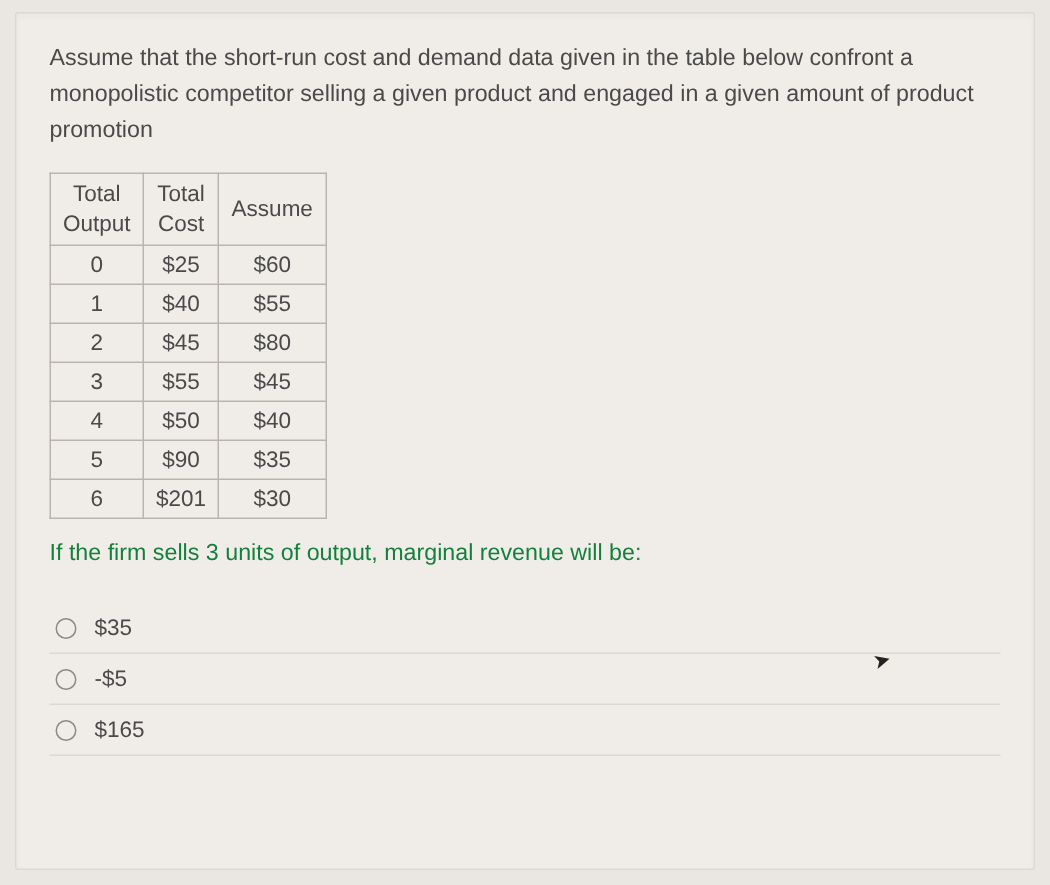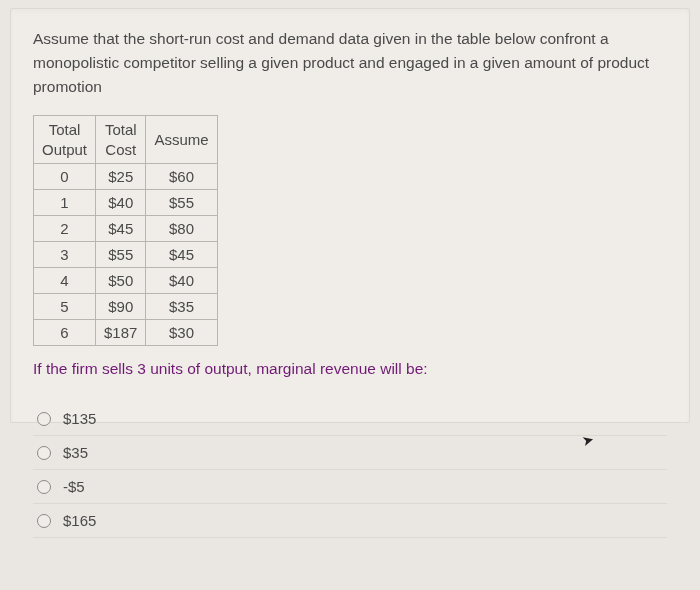--- a/index.html
+++ b/index.html
@@ -13,21 +13,21 @@
     color: #4a4a4a;
     overflow: hidden;
     position: relative;
   }
   .card {
     background: #f0ede8;
     margin: 8px 10px 10px 10px;
     padding: 18px 22px 12px 22px;
     border: 1px solid #dcd8d2;
     border-radius: 2px;
-    height: 415px;
+    height: 572px;
     box-shadow: inset 0 2px 4px rgba(0,0,0,0.03);
   }
   .prompt {
     font-size: 15.5px;
     line-height: 1.55;
     color: #4a4a4a;
     margin-bottom: 16px;
   }
   table.data {
     border-collapse: collapse;
@@ -43,21 +43,21 @@
     background: #f0ede8;
   }
   table.data th {
     font-weight: 400;
     line-height: 1.3;
     vertical-align: middle;
   }
   .question {
     font-size: 15.5px;
     margin-bottom: 24px;
-    color: #701a75;
+    color: #15803d;
   }
   .options {
     margin-top: 4px;
   }
   .option {
     display: flex;
     align-items: center;
     padding: 8px 0 8px 4px;
     border-bottom: 1px solid #dcd8d2;
     font-size: 15px;
@@ -122,33 +122,29 @@
         <td>$50</td>
         <td>$40</td>
       </tr>
       <tr>
         <td>5</td>
         <td>$90</td>
         <td>$35</td>
       </tr>
       <tr>
         <td>6</td>
-        <td>$187</td>
+        <td>$201</td>
         <td>$30</td>
       </tr>
     </tbody>
   </table>
 
   <div class="question">If the firm sells 3 units of output, marginal revenue will be:</div>
 
   <div class="options">
-    <div class="option">
-      <span class="radio"></span>
-      <span>$135</span>
-    </div>
     <div class="option">
       <span class="radio"></span>
       <span>$35</span>
     </div>
     <div class="option">
       <span class="radio"></span>
       <span>-$5</span>
     </div>
     <div class="option">
       <span class="radio"></span>

